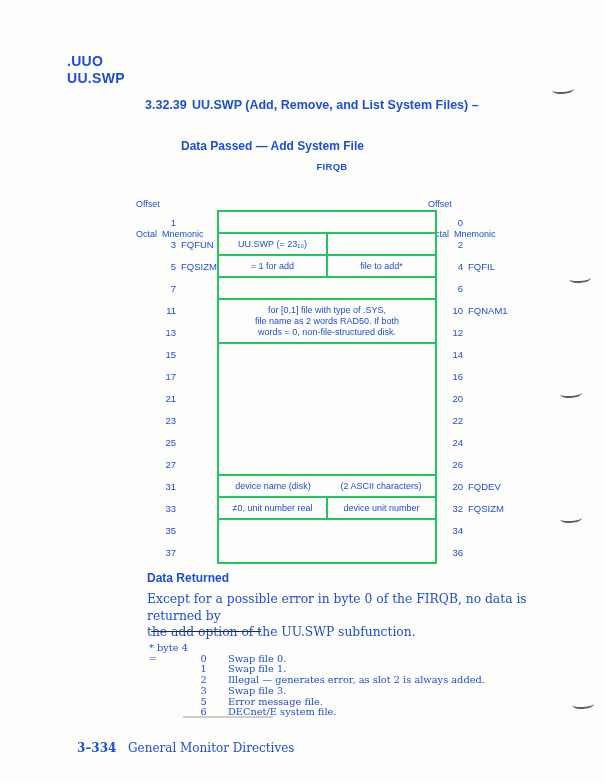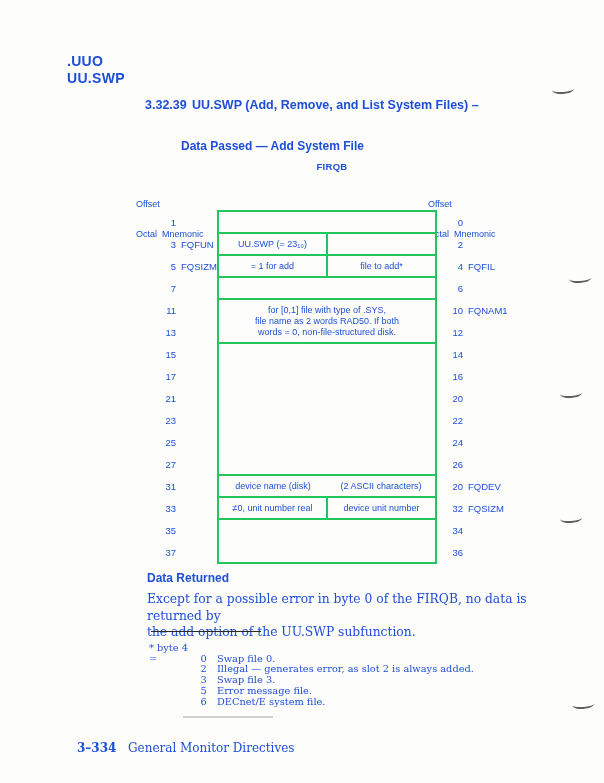--- a/index.html
+++ b/index.html
@@ -37,21 +37,21 @@
   .split { display:flex; width:100%; }
   .split span { flex:1; text-align:center; }
 
   
   .data-returned { left:147px; top:571px; font-size:12px; font-weight:bold; }
   .body-text { left:147px; top:591px; width:420px; font-family:"DejaVu Serif", serif; font-size:12.3px; line-height:16.5px; }
   .fn-rule { left:151px; top:631px; width:110px; height:0; border-top:1.5px solid #2a2a2a; }
   .footnote { left:149px; top:643px; font-family:"DejaVu Serif", serif; font-size:9.8px; line-height:10.7px; }
   .fn-prefix { display:inline-block; width:50px; }
   .fn-num { display:inline-block; width:9px; text-align:center; }
-  .fn-text { margin-left:9px; }
+  .fn-text { margin-left:20px; }
   .smudge { left:183px; top:716px; width:90px; height:2px; background:#cfcfcc; }
 
   
   .footer-num { left:77px; top:741px; font-family:"DejaVu Serif", serif; font-size:12px; font-weight:bold;text-align:center; }
   .footer-title { left:128px; top:741px; font-family:"DejaVu Serif", serif; font-size:12px; }
 
   
   .curl { position:absolute; width:22px; height:7px; border-bottom:2px solid #5f5f5f; border-radius:50%; transform:rotate(-4deg); }
 </style>
 </head>
@@ -179,20 +179,21 @@
 
   <div class="abs data-returned">Data Returned</div>
   <div class="abs body-text">
     <div>Except for a possible error in byte 0 of the FIRQB, no data is returned by</div>
     <div>the add option of the UU.SWP subfunction.</div>
   </div>
 
   <div class="abs fn-rule"></div>
   <div class="abs footnote">
     <div class="fn-row"><span class="fn-prefix">* byte 4 =</span><span class="fn-num">0</span><span class="fn-text">Swap file 0.</span></div>
+    <div class="fn-row"><span class="fn-prefix"></span><span class="fn-num">1</span><span class="fn-text">Swap file 1.</span></div>
     <div class="fn-row"><span class="fn-prefix"></span><span class="fn-num">2</span><span class="fn-text">Illegal — generates error, as slot 2 is always added.</span></div>
     <div class="fn-row"><span class="fn-prefix"></span><span class="fn-num">3</span><span class="fn-text">Swap file 3.</span></div>
     <div class="fn-row"><span class="fn-prefix"></span><span class="fn-num">5</span><span class="fn-text">Error message file.</span></div>
     <div class="fn-row"><span class="fn-prefix"></span><span class="fn-num">6</span><span class="fn-text">DECnet/E system file.</span></div>
   </div>
   <div class="abs smudge"></div>
 
   <div class="abs footer-num">3–334</div>
   <div class="abs footer-title">General Monitor Directives</div>
 

